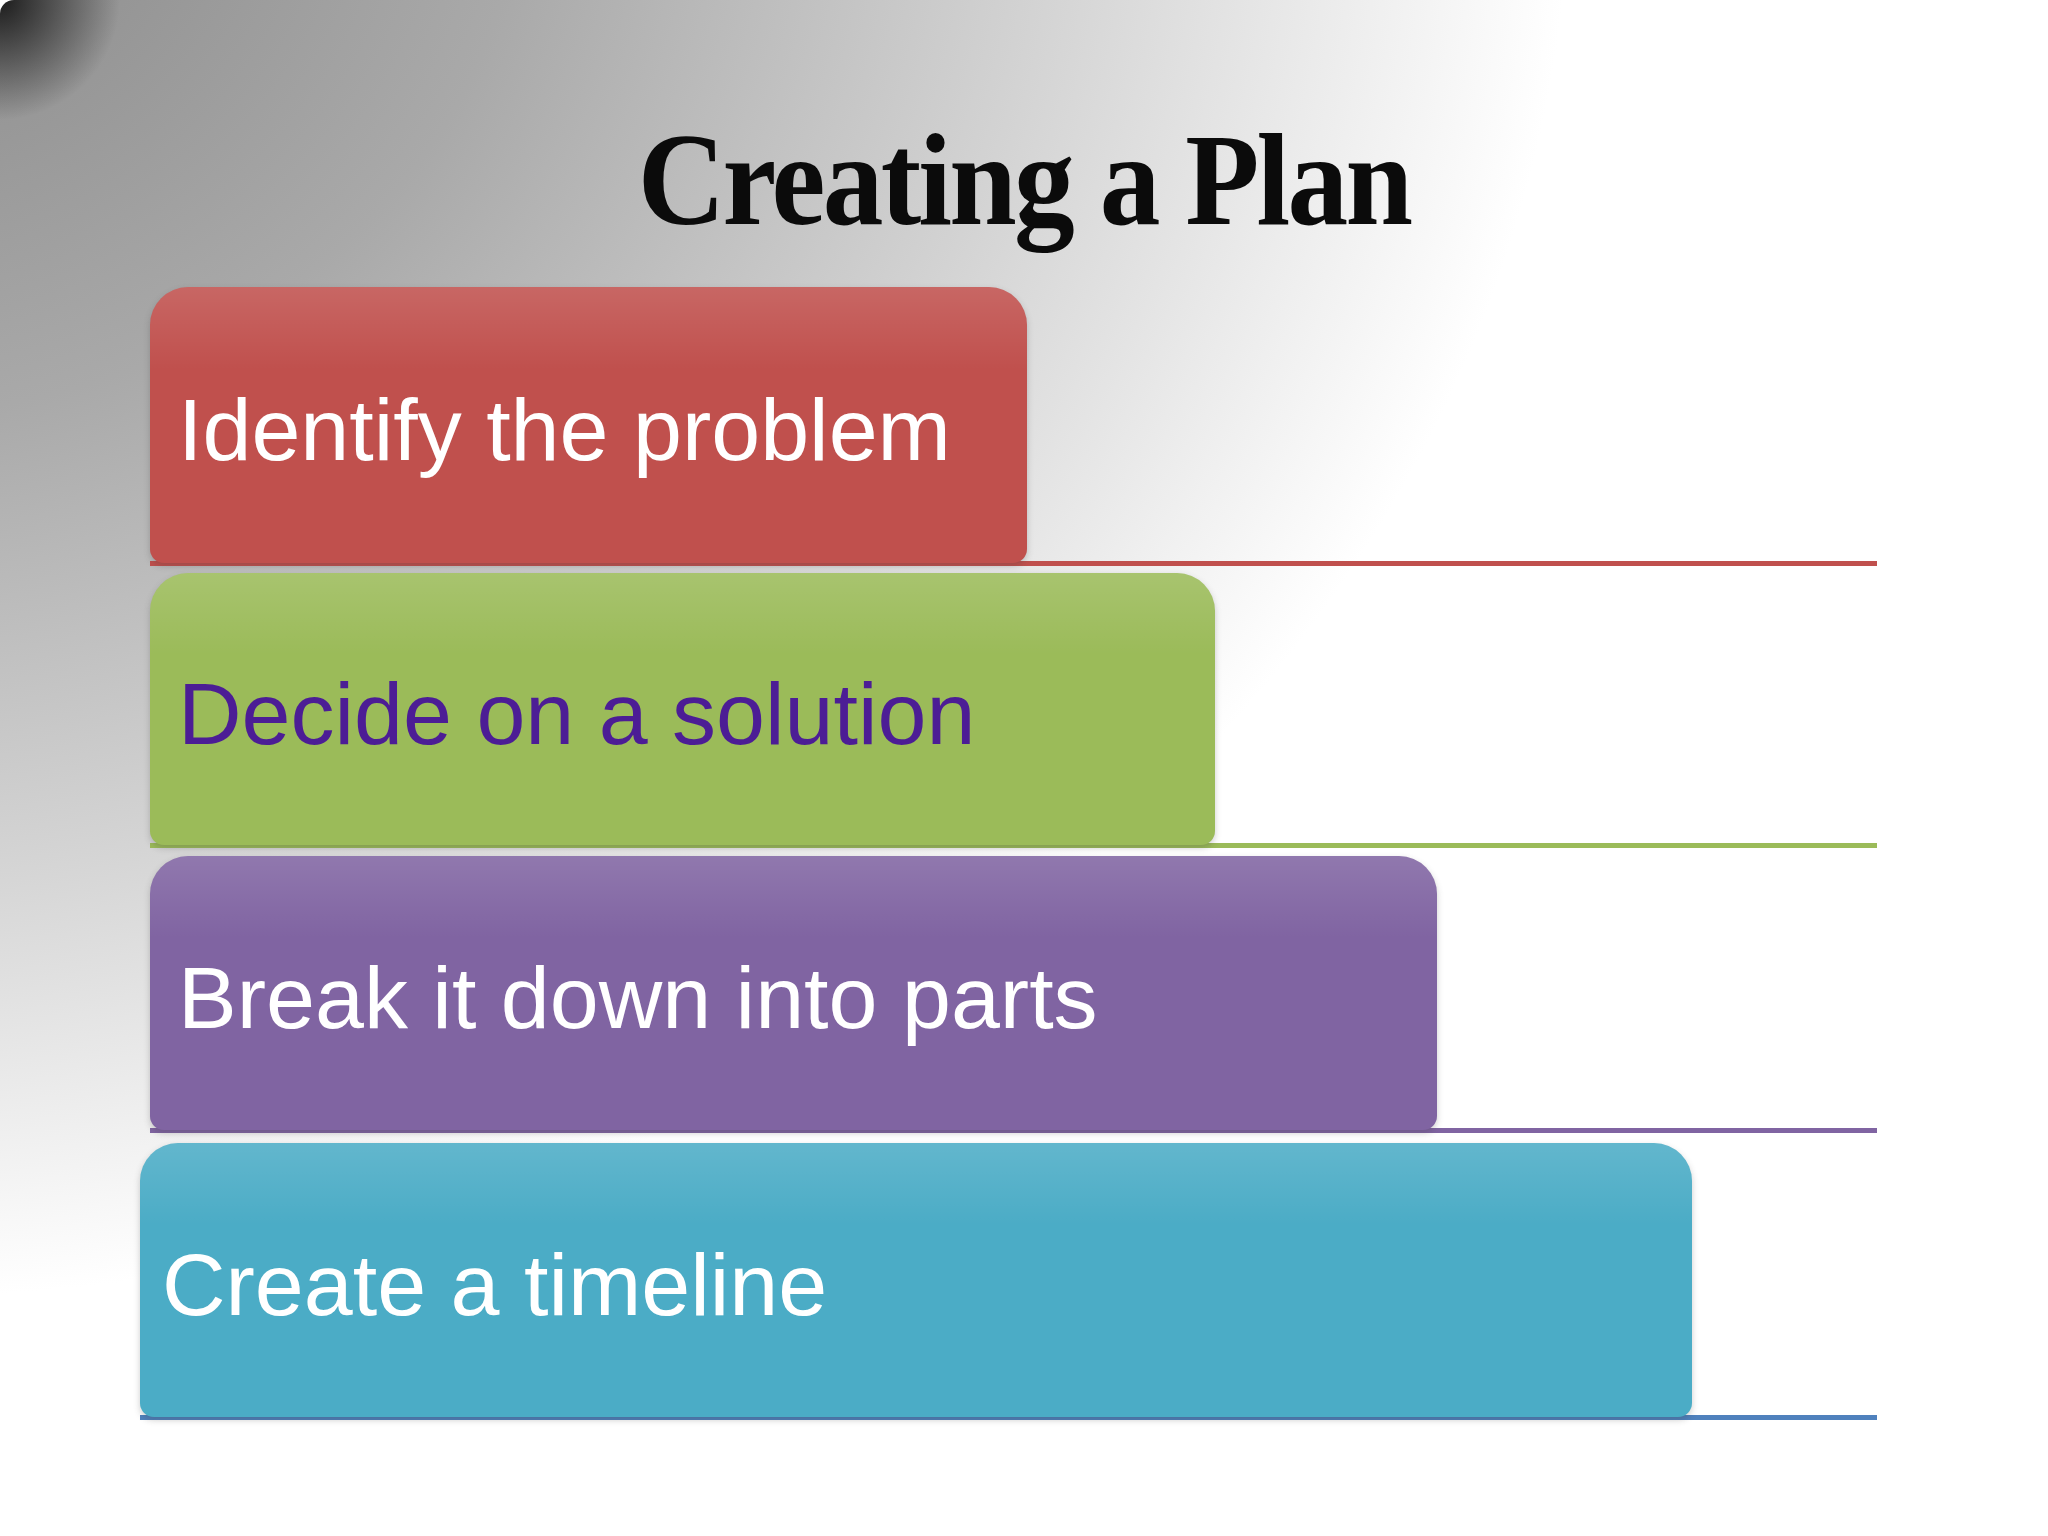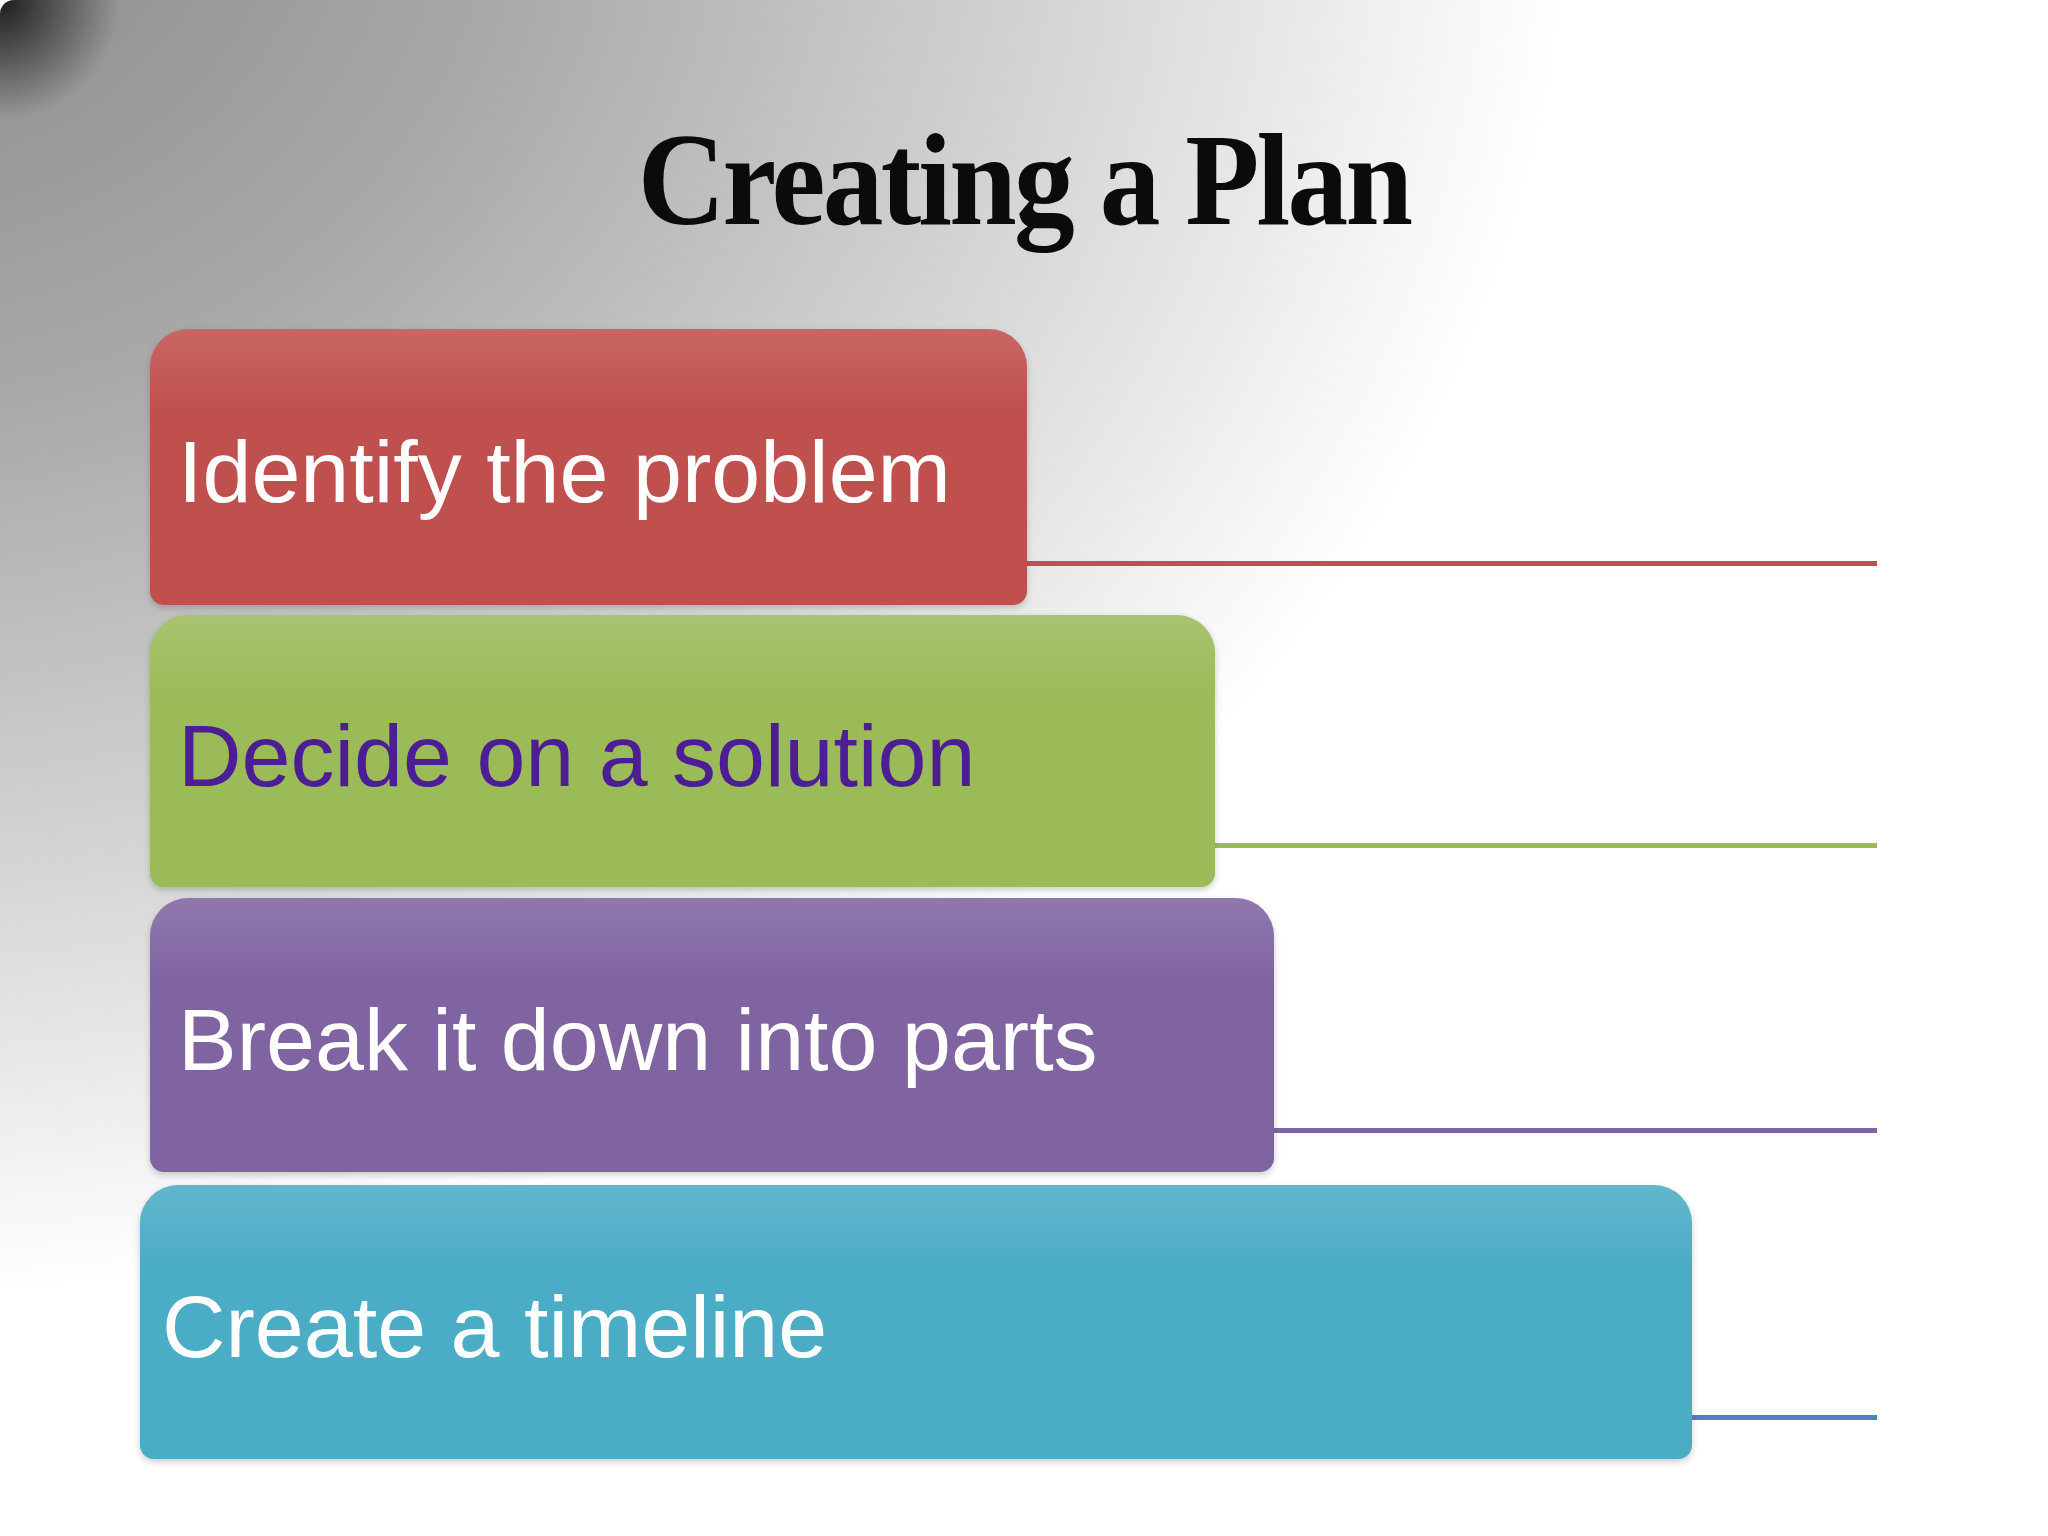--- a/index.html
+++ b/index.html
@@ -46,21 +46,20 @@
     z-index: 1;
   }
 
   .bar {
     position: absolute;
     z-index: 2;
     border-radius: 38px 38px 14px 14px;
     box-shadow: 0 3px 6px rgba(60,60,60,0.25);
     display: flex;
     align-items: center;
-    margin-top: 42px;
   }
   .bar::before {
     content: "";
     position: absolute;
     inset: 0;
     border-radius: inherit;
     background: linear-gradient(rgba(255,255,255,0.13), rgba(255,255,255,0) 30%);
     pointer-events: none;
   }
 
@@ -74,21 +73,21 @@
 
   
   .row1 .bar  { left: 150px; top: 287px;  width: 877px;  height: 276px; }
   .row1 .bar .bar-label { padding-left: 28px; }
   .row1 .underline { left: 150px; top: 561px;  width: 1727px; }
 
   .row2 .bar  { left: 150px; top: 573px;  width: 1065px; height: 272px; }
   .row2 .bar .bar-label { padding-left: 28px; }
   .row2 .underline { left: 150px; top: 843px;  width: 1727px; }
 
-  .row3 .bar  { left: 150px; top: 856px;  width: 1124px; height: 274px; }
+  .row3 .bar  { left: 150px; top: 856px;  width: 1287px; height: 274px; }
   .row3 .bar .bar-label { padding-left: 28px; }
   .row3 .underline { left: 150px; top: 1128px; width: 1727px; }
 
   .row4 .bar  { left: 140px; top: 1143px; width: 1552px; height: 274px; }
   .row4 .bar .bar-label { padding-left: 22px; }
   .row4 .underline { left: 140px; top: 1415px; width: 1737px; }
 </style>
 </head>
 <body>
 

